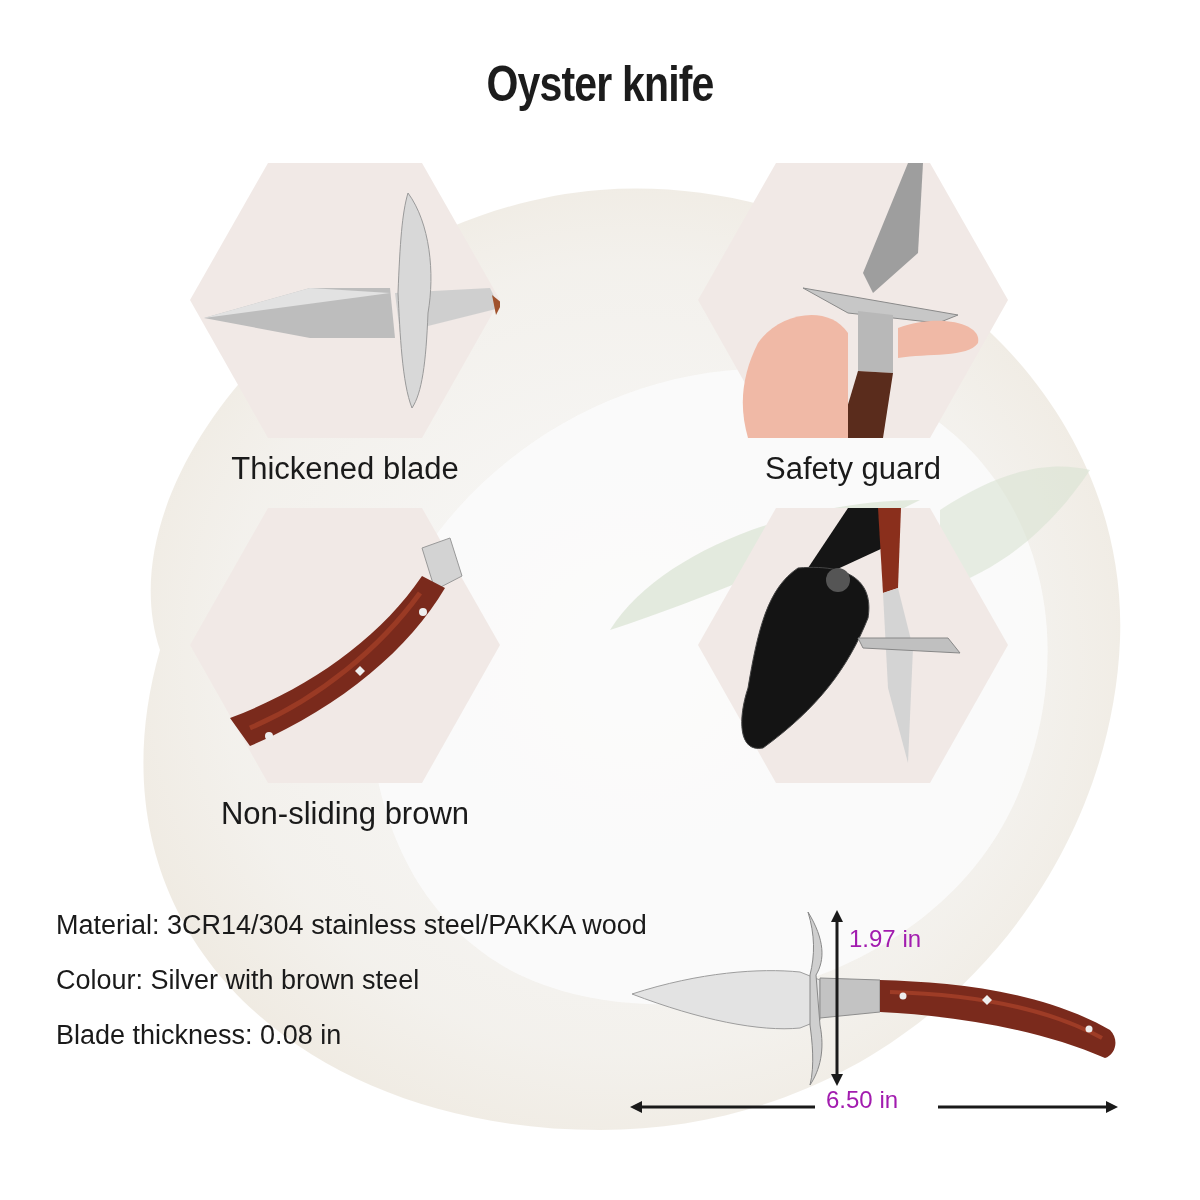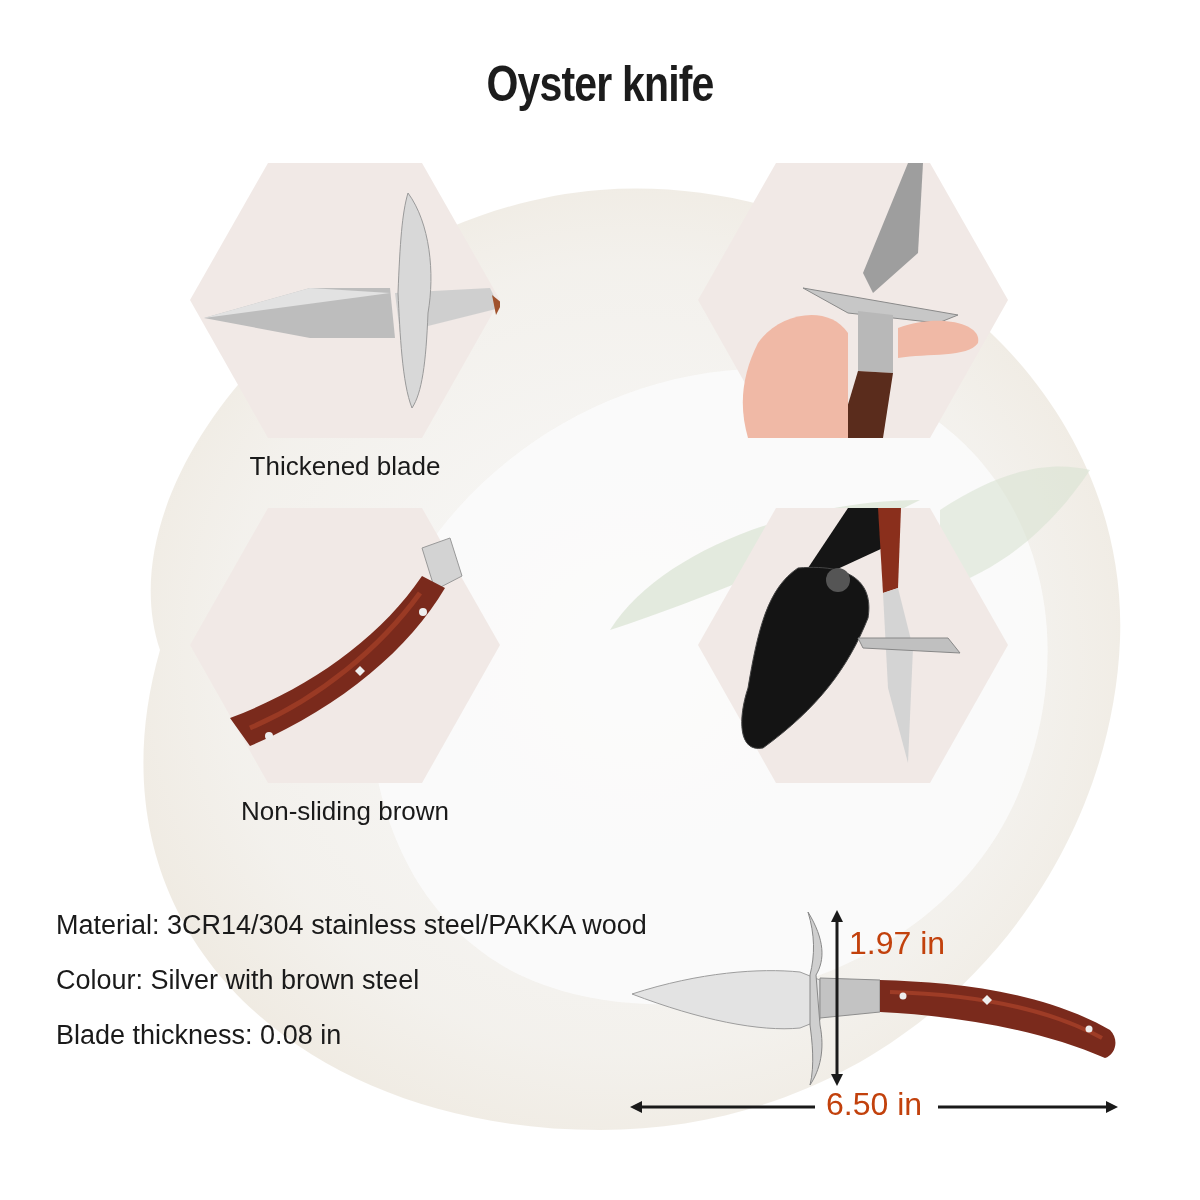--- a/index.html
+++ b/index.html
@@ -1,24 +1,24 @@
 <!DOCTYPE html>
 <html><head>
 <meta charset="utf-8">
 <style>
   html,body{margin:0;padding:0;}
   body{width:1200px;height:1200px;position:relative;overflow:hidden;background:#ffffff;font-family:"Liberation Sans",sans-serif;color:#1a1a1a;}
   .bg-shell{position:absolute;left:40px;top:170px;width:1120px;height:980px;pointer-events:none;}
   .title{position:absolute;left:0;top:55px;width:1200px;text-align:center;font-family:"Liberation Sans",sans-serif;font-weight:bold;font-size:50px;letter-spacing:-1px;transform:scaleX(0.82);color:#1c1c1c;}
   .panel{position:absolute;width:310px;height:320px;}
   .hex{position:absolute;left:0;top:0;width:310px;height:275px;}
-  .caption{position:absolute;left:0;width:310px;top:288px;text-align:center;font-size:26px;color:#1a1a1a;}
+  .caption{position:absolute;left:0;width:310px;top:288px;text-align:center;font-size:31px;color:#1a1a1a;}
   .specs{position:absolute;left:56px;top:898px;}
   .spec{font-size:27px;line-height:55px;color:#1a1a1a;white-space:nowrap;}
-  .dim{position:absolute;font-size:32px;color:#c2410c;}
+  .dim{position:absolute;font-size:24px;color:#a21caf;}
   .knife{position:absolute;left:620px;top:900px;width:520px;height:220px;}
 </style>
 </head>
 <body>
 
 <svg class="bg-shell" viewBox="0 0 1120 980">
   <defs>
     <radialGradient id="shellg" cx="50%" cy="50%" r="60%">
       <stop offset="0%" stop-color="#f7f7f7"></stop>
       <stop offset="70%" stop-color="#efece6"></stop>
@@ -48,20 +48,21 @@
 <div class="panel" style="left:698px;top:163px;">
   <svg class="hex" viewBox="0 0 310 275">
     <polygon points="78,0 232,0 310,137 232,275 78,275 0,137" fill="#f1e9e6"></polygon>
     <path d="M210 0 L225 0 L220 90 L175 130 L165 110 Z" fill="#9e9e9e"></path>
     <path d="M105 125 L260 152 L240 160 L150 150 Z" fill="#c7c7c7" stroke="#8a8a8a" stroke-width="1"></path>
     <path d="M160 148 L195 152 L195 210 L160 208 Z" fill="#b8b8b8"></path>
     <path d="M160 208 L195 210 L185 275 L140 275 Z" fill="#5a2c1c"></path>
     <path d="M60 180 C 80 150, 130 140, 150 170 L150 275 L50 275 C 40 240, 45 210, 60 180 Z" fill="#f0b9a6"></path>
     <path d="M200 165 C 240 150, 285 160, 280 180 C 270 195, 230 190, 200 195 Z" fill="#f0b9a6"></path>
   </svg>
+  <div class="caption">Safety guard</div>
 </div>
 
 <div class="panel" style="left:190px;top:508px;">
   <svg class="hex" viewBox="0 0 310 275">
     <polygon points="78,0 232,0 310,137 232,275 78,275 0,137" fill="#f1e9e6"></polygon>
     <path d="M232 40 L260 30 L272 68 L245 82 Z" fill="#d3d3d3" stroke="#999" stroke-width="1"></path>
     <path d="M40 210 C 120 180, 190 130, 232 68 L255 80 C 220 140, 150 200, 60 238 Z" fill="#7a2a1c"></path>
     <path d="M60 220 C 130 190, 190 140, 230 85" stroke="#9a3a24" stroke-width="5" fill="none"></path>
     <circle cx="233" cy="104" r="4" fill="#eee"></circle>
     <polygon points="165,163 170,158 175,163 170,168" fill="#eee"></polygon>

